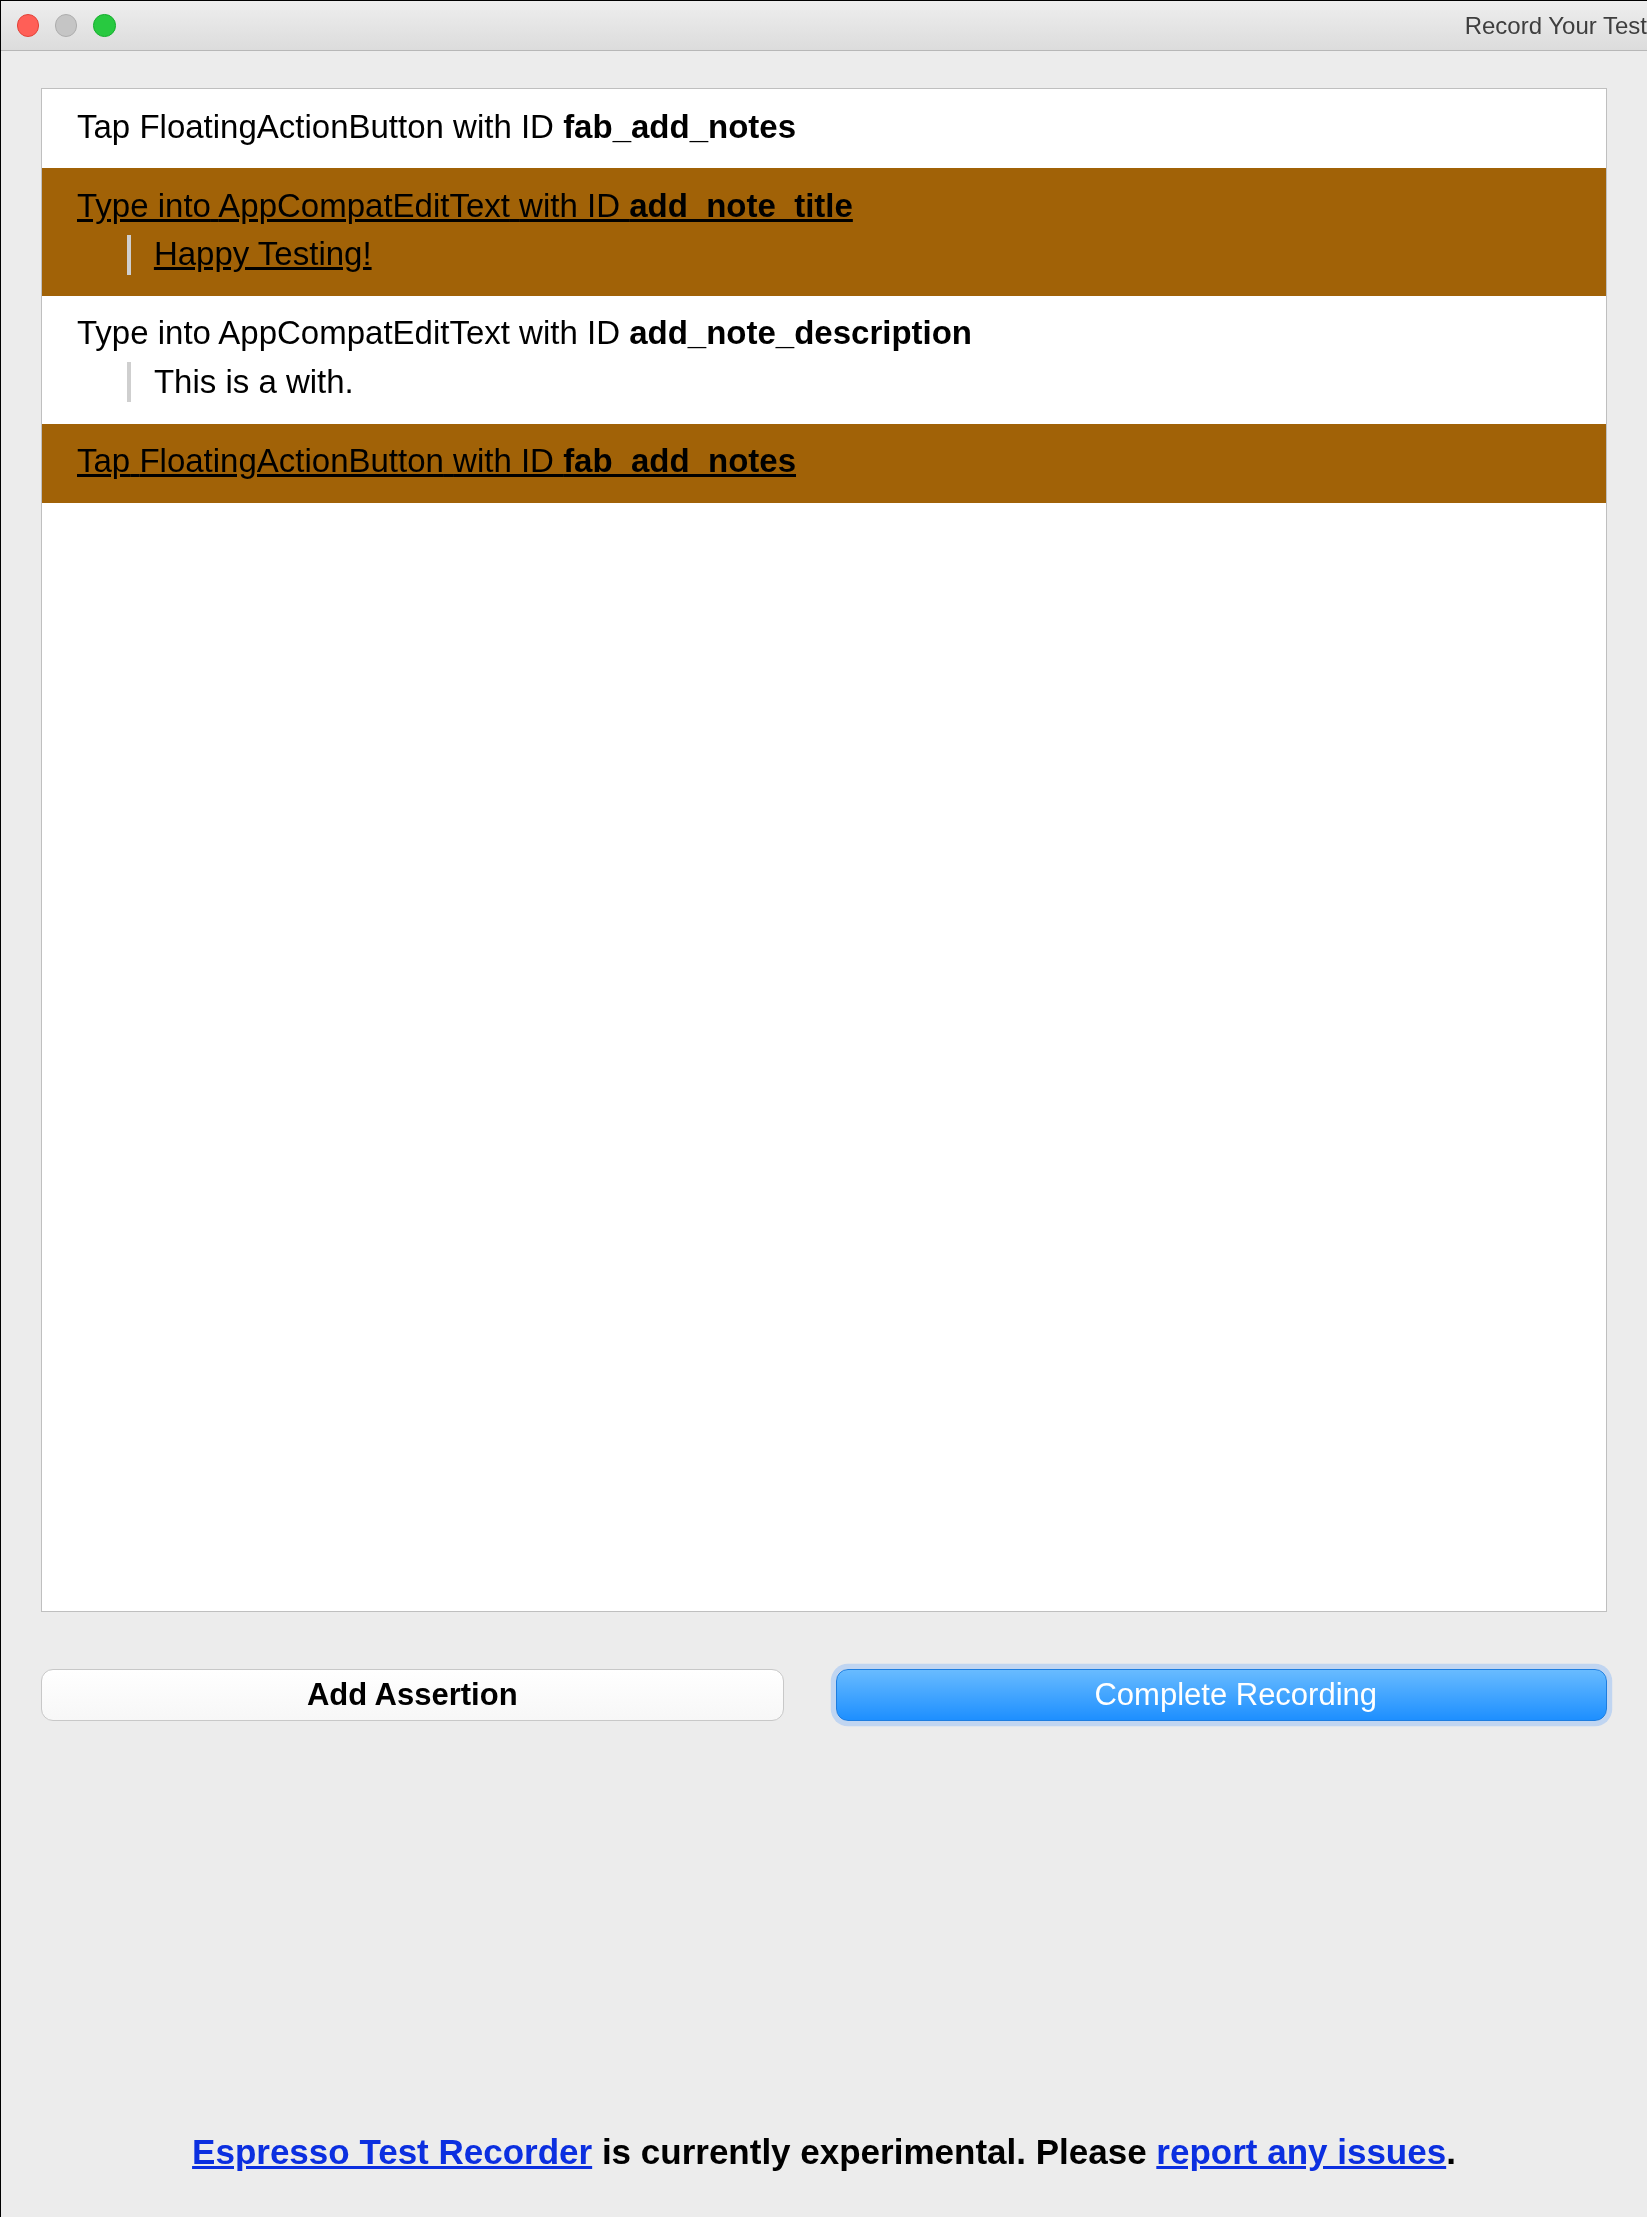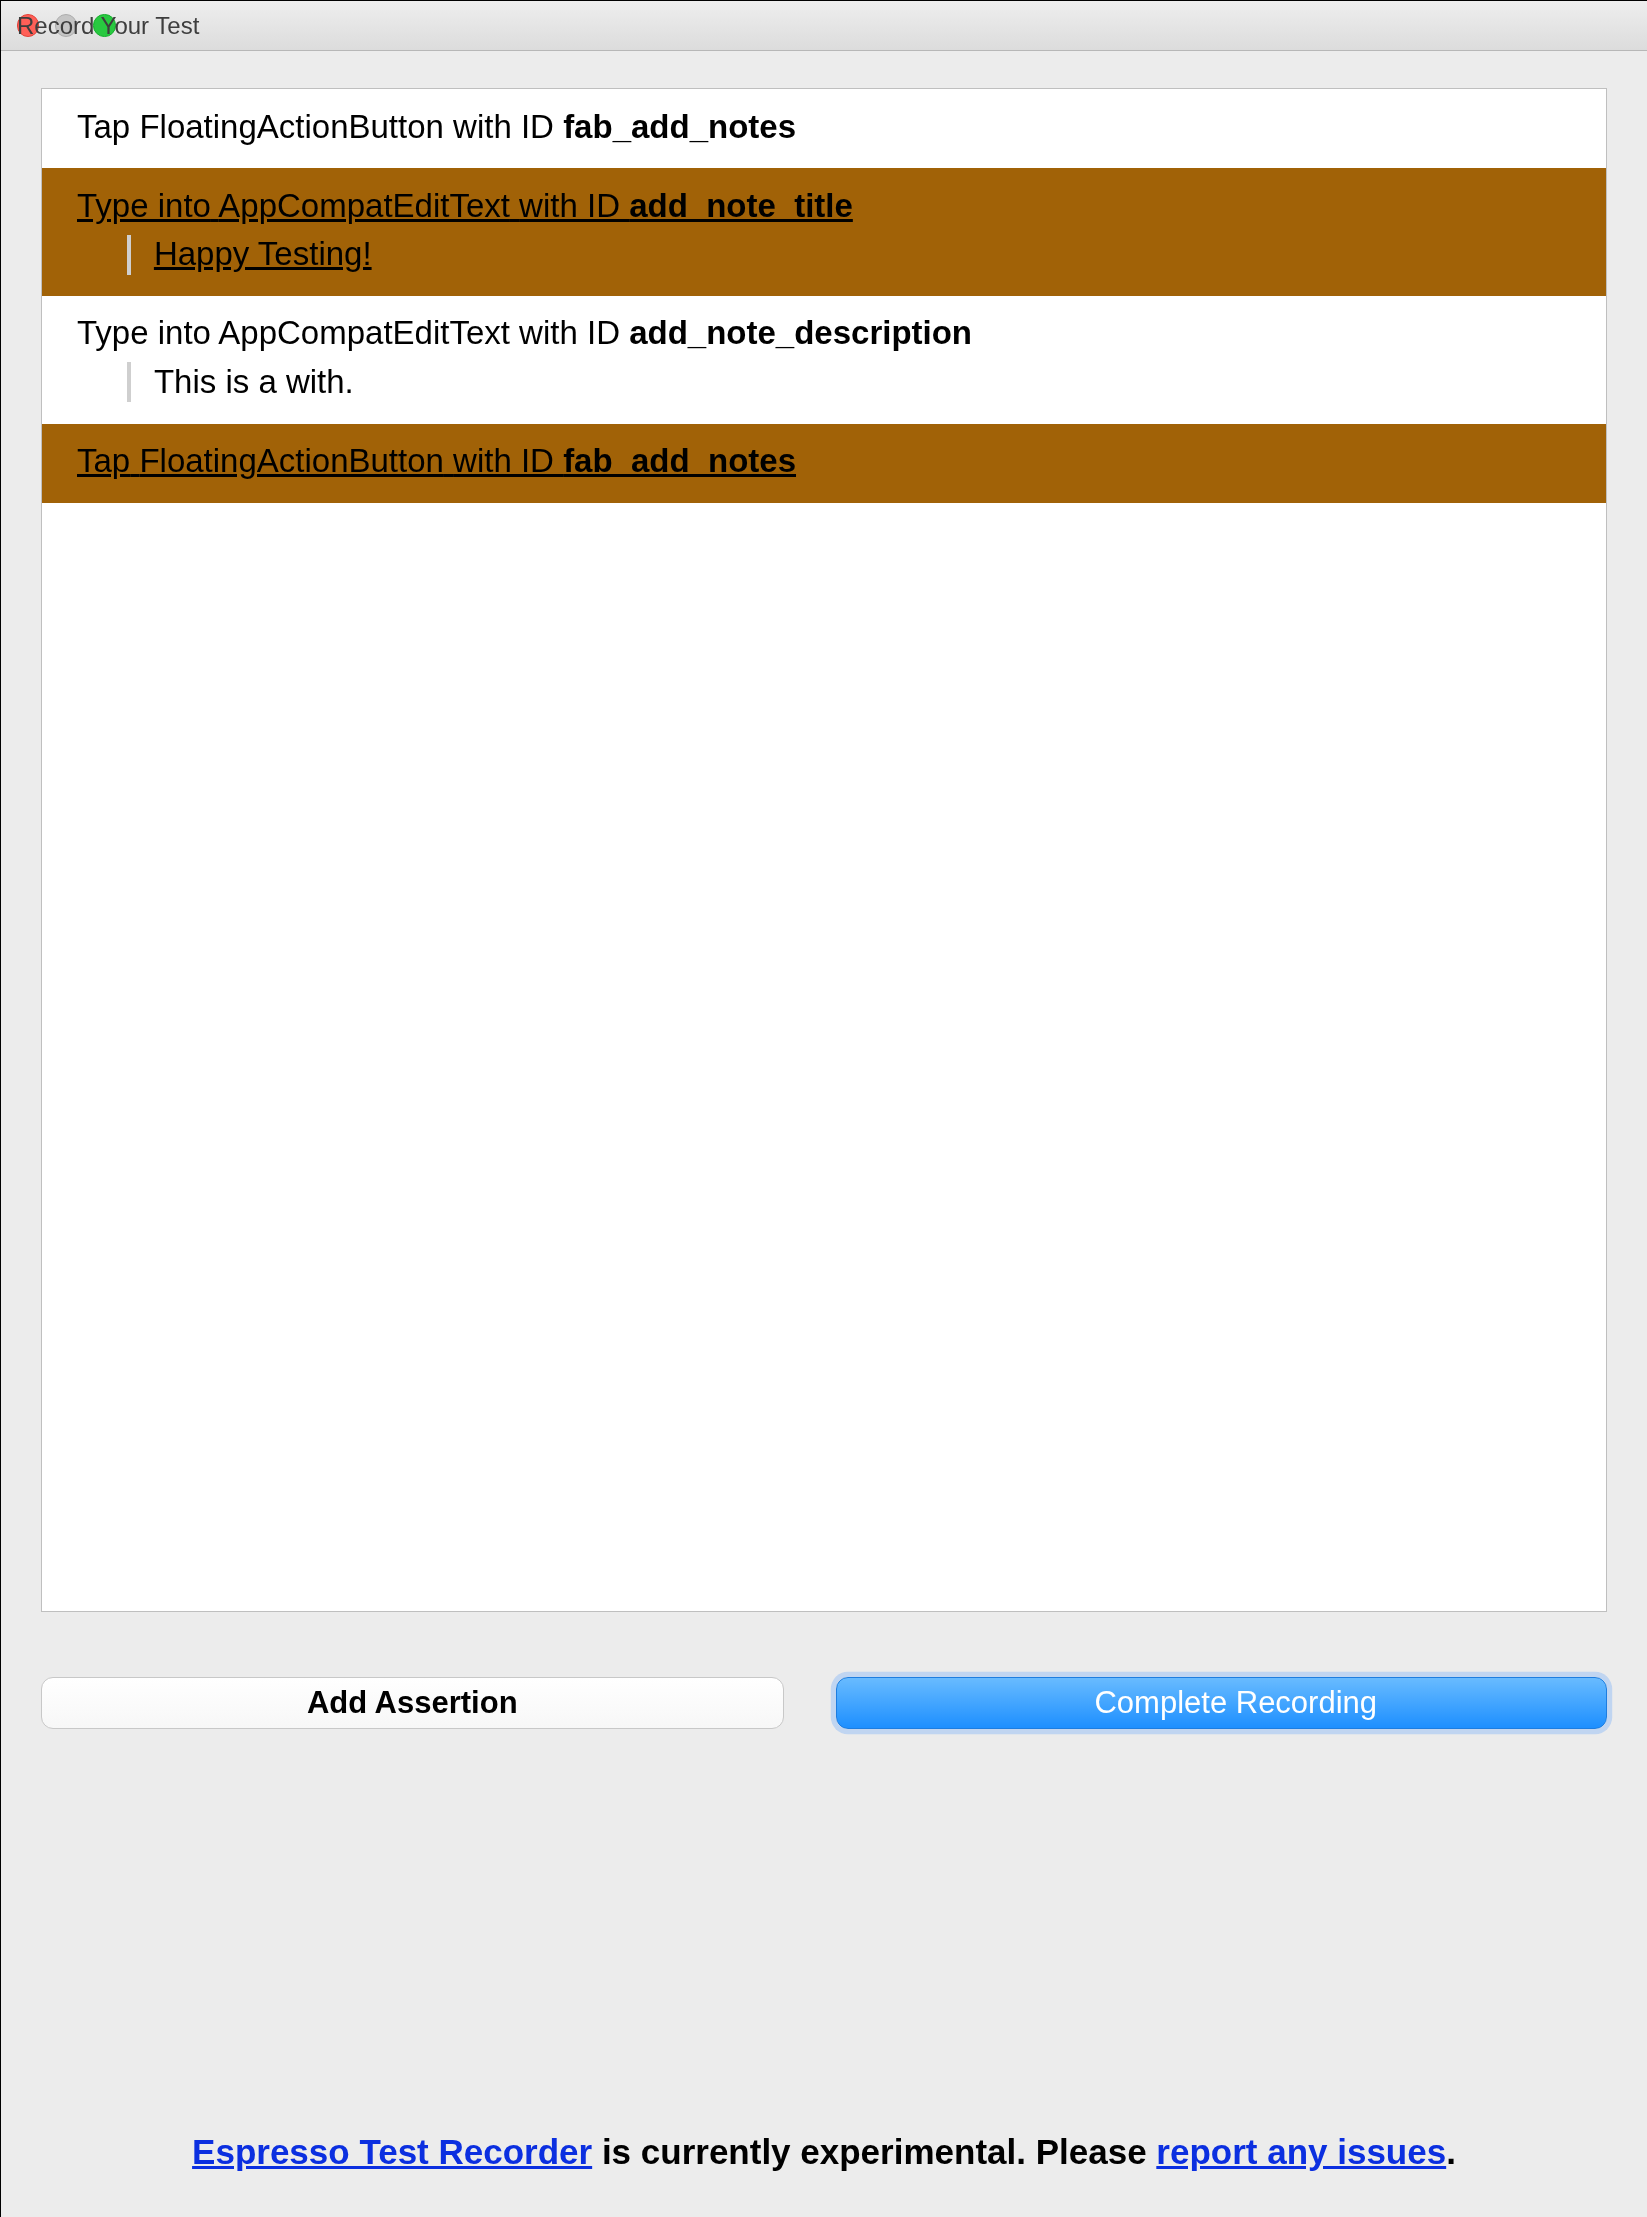--- a/index.html
+++ b/index.html
@@ -32,33 +32,32 @@
       width: 22.6px;
       height: 22.6px;
       border-radius: 50%;
     }
     .tl-close { background: #ff5f57; border: 0.9px solid #e24238; }
     .tl-min   { background: #c5c5c5; border: 0.9px solid #adadad; }
     .tl-max   { background: #28c940; border: 0.9px solid #14ae2c; }
     .title-text {
       position: absolute;
       left: 16px; right: 0;
-      text-align: left;
+      text-align: right;
       font-size: 24px;
       color: #3e3e3e;
       font-weight: 400;
       pointer-events: none;
     }
 
     .content {
       flex: 0 0 auto;
       display: flex;
       flex-direction: column;
       padding: 37px 40px 7px 40px;
-      gap: 8px;
     }
 
     .list-panel {
       flex: 0 0 auto;
       height: 1524px;
       background: #ffffff;
       border: 1.7px solid #bfbfbf;
       overflow: hidden;
     }
 

